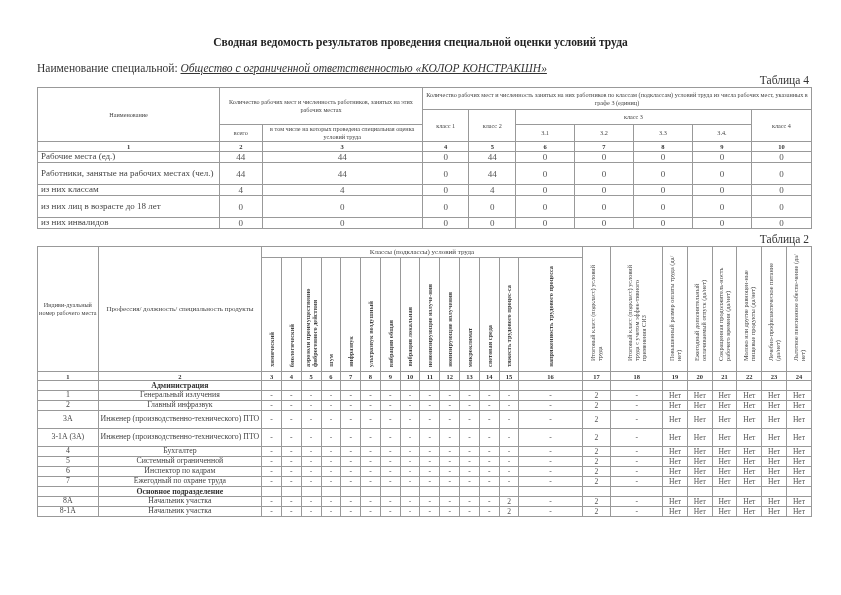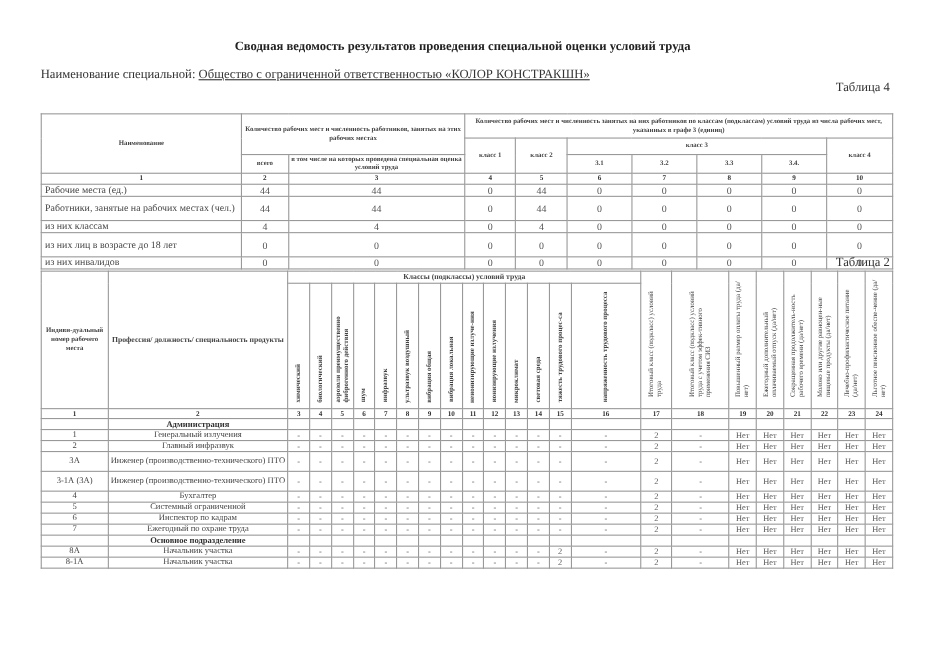--- a/index.html
+++ b/index.html
@@ -1,27 +1,27 @@
 <!DOCTYPE html>
 <html><head>
 <meta charset="utf-8">
 <style>
   html,body{margin:0;padding:0;background:#fff;}
   body{width:841px;height:595px;position:relative;overflow:hidden;font-family:"Liberation Serif","DejaVu Serif",serif;color:#333;}
   .title{position:absolute;top:36px;left:0;width:841px;text-align:center;font-weight:bold;font-size:11.5px;color:#222;}
   .org{position:absolute;top:62px;left:37px;font-size:11.5px;color:#333;}
-  .org .val{text-decoration:underline;}
+  .org .val{font-style:italic;text-decoration:underline;}
   .tcap{position:absolute;font-size:11.5px;color:#333;}
   table{border-collapse:collapse;position:absolute;table-layout:fixed;}
   td,th{border:1px solid #999;padding:0;text-align:center;vertical-align:middle;overflow:hidden;}
-  .hdr{font-weight:bold;font-size:6.2px;color:#444;line-height:1.25;}
+  .hdr{font-weight:normal;font-size:6.2px;color:#444;line-height:1.25;}
   .num{font-weight:bold;font-size:6.5px;color:#333;}
   .cell{font-size:9px;color:#555;}
   .lbl{font-size:9px;color:#444;text-align:left;padding-left:3px;line-height:1.1;}
-  #t1{left:37px;top:87px;width:775px;margin-top:16px;}
+  #t1{left:37px;top:87px;width:775px;}
   #t2{left:37px;top:246px;width:775px;}
   .vert{writing-mode:vertical-rl;transform:rotate(180deg);font-size:6.3px;font-weight:normal;color:#444;line-height:1.15;text-align:left;white-space:normal;display:inline-block;max-height:108px;}
   .vert.b{font-weight:bold;}
   .t2c{font-size:7.6px;color:#555;}
   .t2name{font-size:7.8px;color:#444;line-height:1.05;}
   .sect{font-weight:bold;font-size:7.8px;color:#333;}
 </style>
 </head>
 <body>
 

